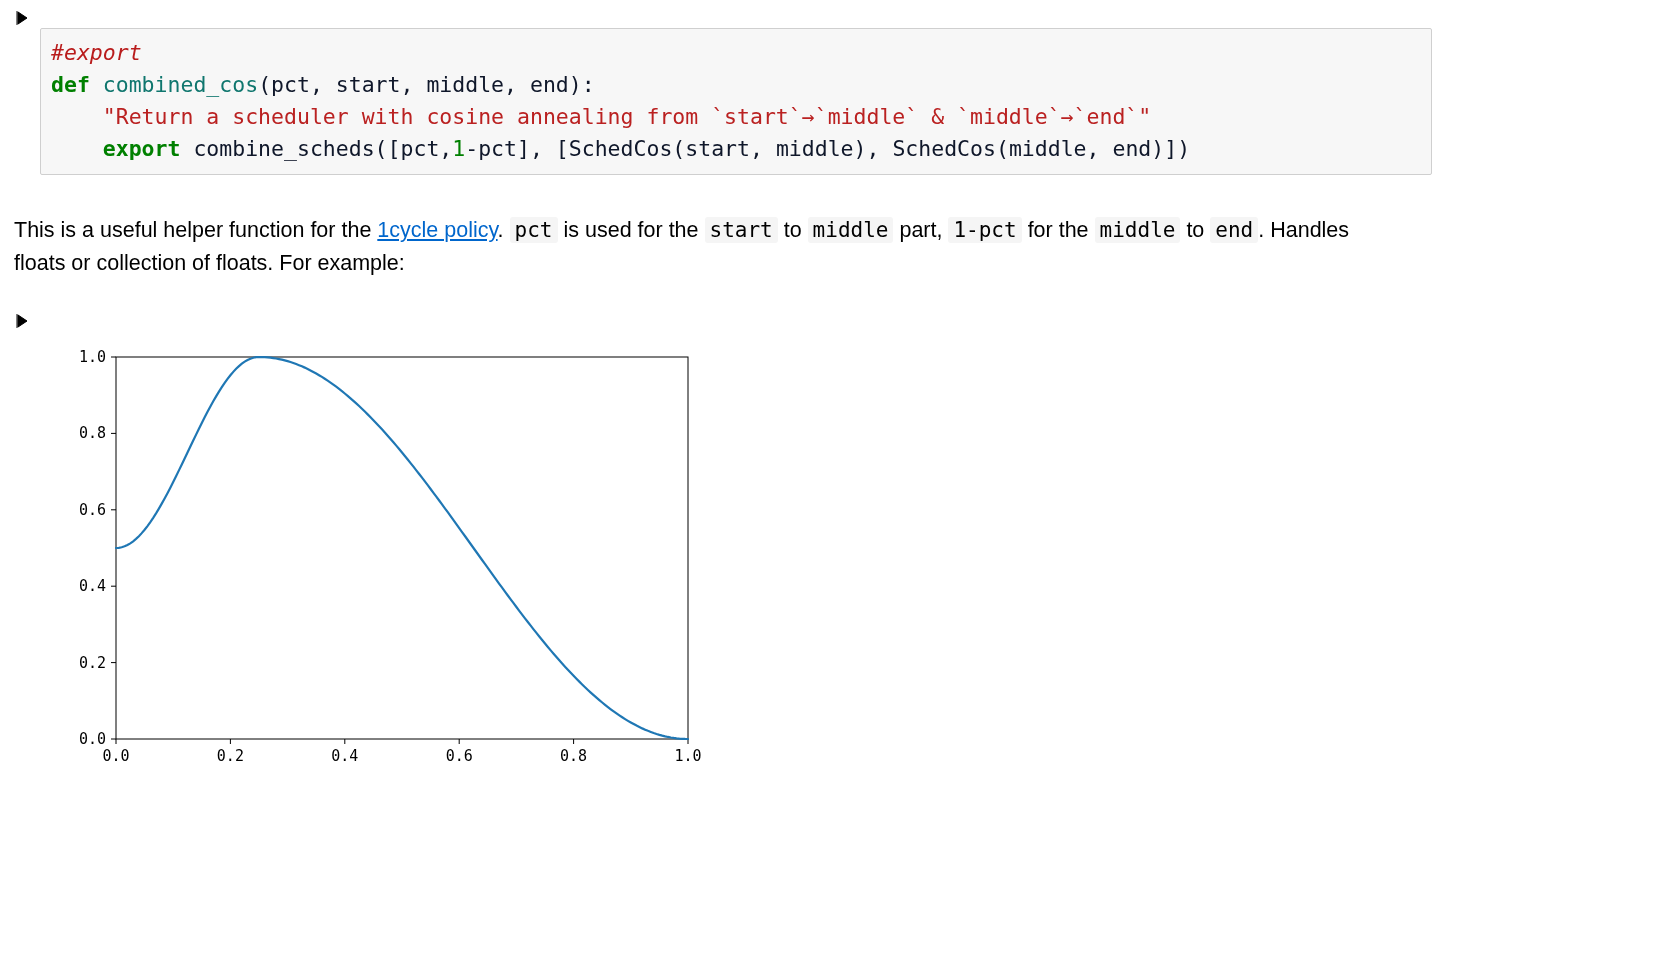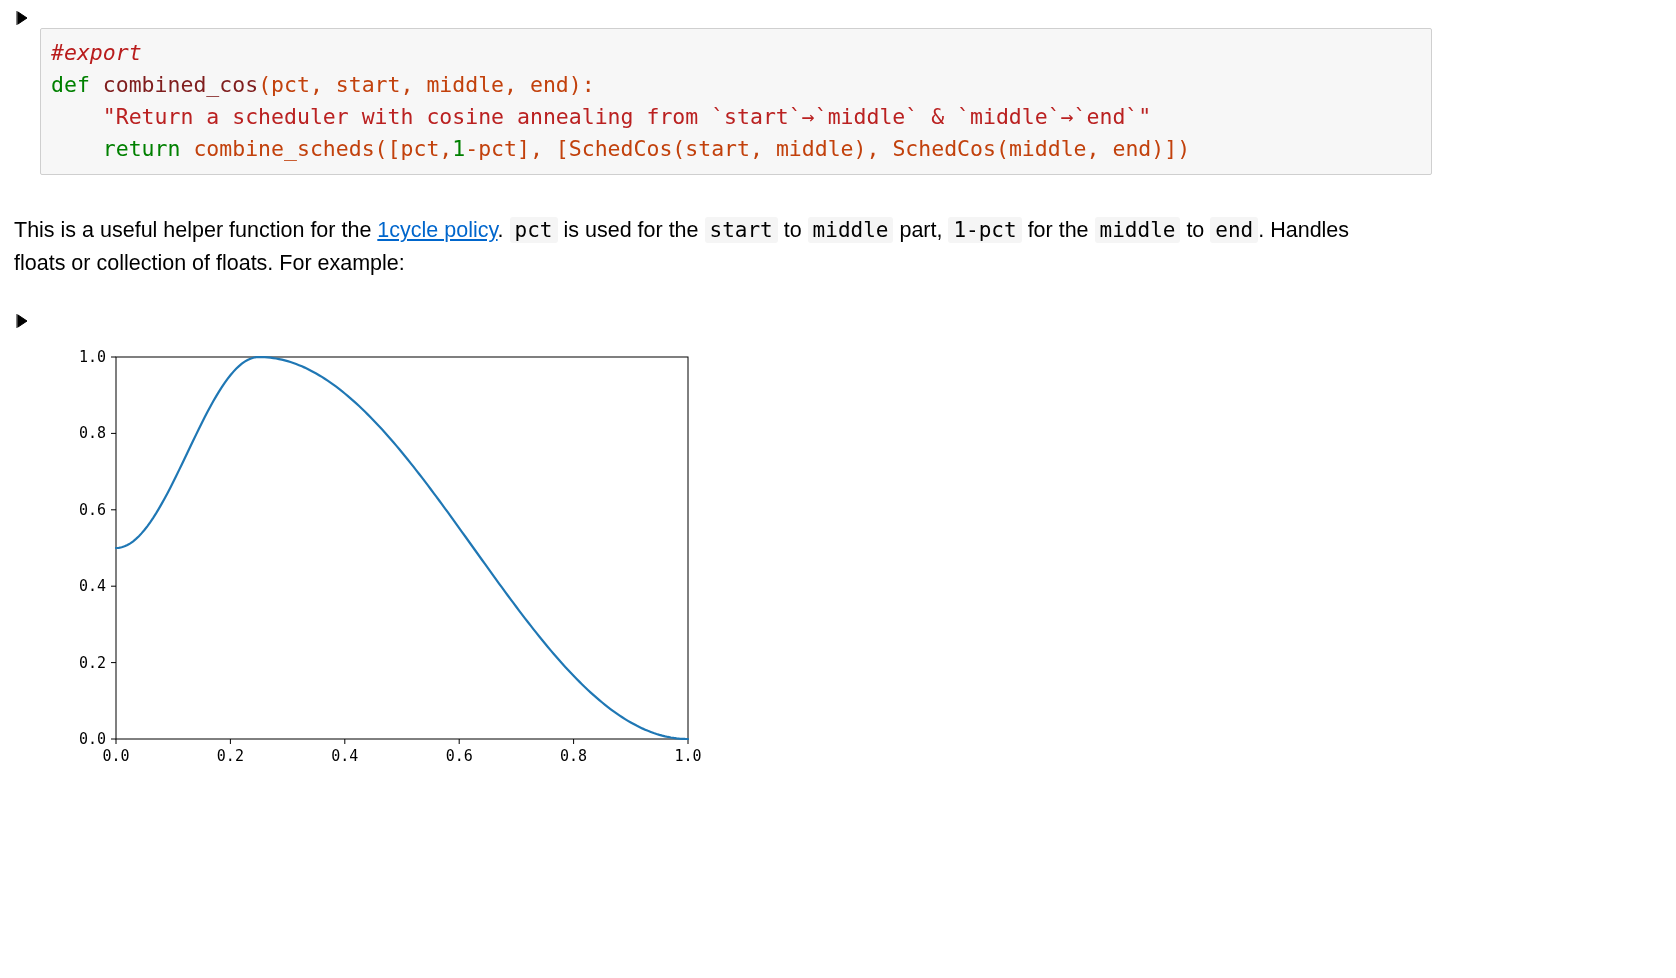--- a/index.html
+++ b/index.html
@@ -2,25 +2,25 @@
 <html><head>
 <meta charset="utf-8">
 <style>
   html,body{margin:0;padding:0;background:#fff;font-family:Arial,Helvetica,sans-serif;font-size:21px;color:#000;}
   .page{width:1440px;margin:0;padding:6px 8px 10px 8px;box-sizing:border-box;}
   .cell{display:flex;align-items:flex-start;margin:0 0 18px 0;}
   .run-handle{flex:0 0 32px;padding-top:4px;text-align:left;color:#000;font-size:18px;line-height:1;}
   .run-handle svg{width:16px;height:16px;display:block;margin-left:6px;}
   .code-block{flex:1;border:1px solid #cfcfcf;background:#f7f7f7;padding:8px 10px;font-family:"DejaVu Sans Mono",Consolas,monospace;font-size:21.5px;line-height:1.5;white-space:pre;overflow:auto;border-radius:2px;}
   .c-comment{color:#b91c1c;font-style:italic;}
-  .c-kw{color:#008000;font-weight:normal;}
-  .c-fn{color:#7f1d1d;}
+  .c-kw{color:#008000;font-weight:bold;}
+  .c-fn{color:#0f766e;}
   .c-str{color:#ba2121;}
   .c-num{color:#008000;}
-  .c-plain{color:#c2410c;}
+  .c-plain{color:#0f172a;}
   .narr{font-size:21.5px;line-height:1.55;color:#000;margin:12px 0 28px 6px;padding-right:40px;}
   .narr a{color:#0066cc;text-decoration:underline;}
   .narr code{font-family:"DejaVu Sans Mono",Consolas,monospace;background:#f5f5f5;padding:1px 5px;border-radius:3px;font-size:21px;}
   
   .chart-wrap{margin-left:36px;}
   svg.chart{display:block;}
   .axis-tick{font-family:"DejaVu Sans Mono",Consolas,monospace;font-size:15px;fill:#000;}
 </style>
 </head>
 <body>
@@ -29,21 +29,21 @@
 
   <div class="cell">
     <div class="run-handle">
       <svg viewBox="0 0 16 16">
           <path d="M3 1 L3 15 M4 2 L13 8 L4 14 Z" fill="#000" stroke="#000" stroke-width="1"></path>
         </svg>
     </div>
     <pre class="code-block"><span class="c-comment">#export</span>
 <span class="c-kw">def</span><span class="c-fn"> combined_cos</span><span class="c-plain">(pct, start, middle, end):</span>
 <span class="c-plain">    </span><span class="c-str">"Return a scheduler with cosine annealing from `start`→`middle` &amp; `middle`→`end`"</span>
-<span class="c-plain">    </span><span class="c-kw">return</span><span class="c-plain"> combine_scheds([pct,</span><span class="c-num">1</span><span class="c-plain">-pct], [SchedCos(start, middle), SchedCos(middle, end)])</span></pre>
+<span class="c-plain">    </span><span class="c-kw">export</span><span class="c-plain"> combine_scheds([pct,</span><span class="c-num">1</span><span class="c-plain">-pct], [SchedCos(start, middle), SchedCos(middle, end)])</span></pre>
   </div>
 
   <p class="narr">
     <span>This is a useful helper function for the </span><a href="#">1cycle policy</a><span>. </span><code>pct</code><span> is used for the </span><code>start</code><span> to </span><code>middle</code><span> part, </span><code>1-pct</code><span> for the </span><code>middle</code><span> to </span><code>end</code><span>. Handles floats or collection of floats. For example:</span>
   </p>
 
   <div class="cell">
     <div class="run-handle">
       <svg viewBox="0 0 16 16">
           <path d="M3 1 L3 15 M4 2 L13 8 L4 14 Z" fill="#000" stroke="#000" stroke-width="1"></path>

